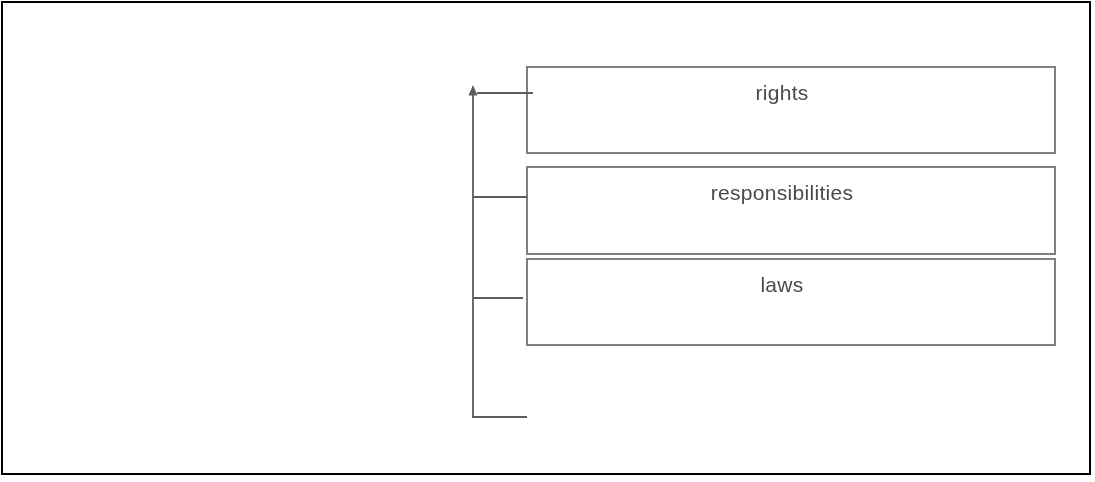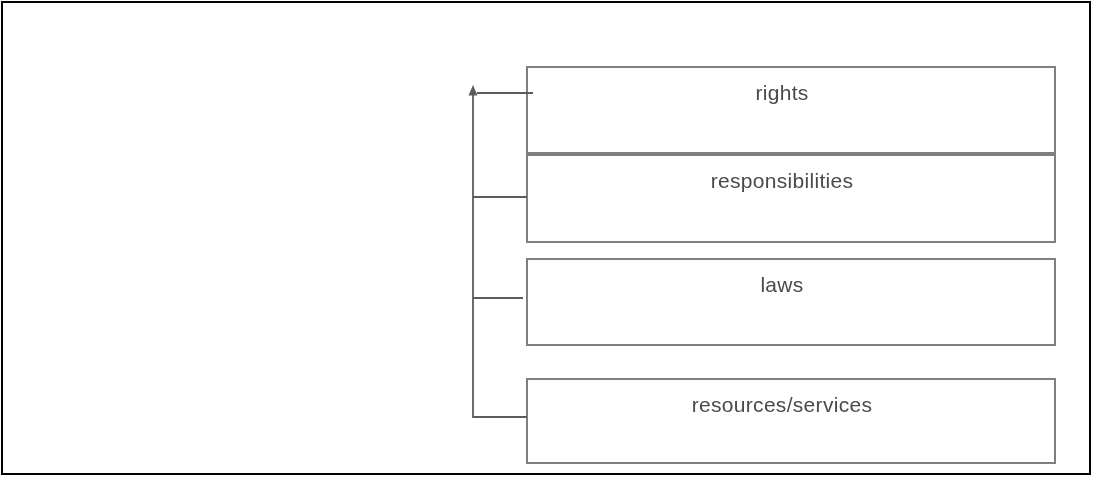--- a/index.html
+++ b/index.html
@@ -46,21 +46,21 @@
   .node-box .node-label {
     display: block;
     padding-top: 13px;
     padding-right: 18px;
     font-size: 21px;
     color: var(--box-text, #4a4a4a);
     letter-spacing: 0.3px;
     white-space: nowrap;
   }
   .box-1 { top: 34px;  height: 88px; margin-top: 32px; }
-  .box-2 { top: 154px; height: 89px; }
+  .box-2 { top: 166px; height: 89px; }
   .box-3 { top: 258px; height: 88px; text-align: center; }
   .box-4 { top: 378px; height: 86px; }
   .connectors {
     position: absolute;
     left: 0;
     top: 0;
     width: 1095px;
     height: 482px;
     pointer-events: none;
   }
@@ -77,23 +77,20 @@
   </div>
 
   <div class="node-box box-2">
     <span class="node-label">responsibilities</span>
   </div>
 
   <div class="node-box box-3">
     <span class="node-label">laws</span>
   </div>
 
-  <div class="node-box box-4">
-    <span class="node-label">resources/services</span>
-  </div>
 
   <svg class="connectors" viewBox="0 0 1095 482" xmlns="http://www.w3.org/2000/svg">
 
     <line x1="473" y1="95" x2="473" y2="418" class="cline" stroke="#5c5c5c" stroke-width="1.8"></line>
 
     <polygon points="473,85 468.5,95.5 477.5,95.5" class="cfill" fill="#5c5c5c"></polygon>
 
     <line x1="477" y1="93" x2="533" y2="93" class="cline" stroke="#5c5c5c" stroke-width="1.8"></line>
 
     <line x1="473" y1="197" x2="527" y2="197" class="cline" stroke="#5c5c5c" stroke-width="1.8"></line>

